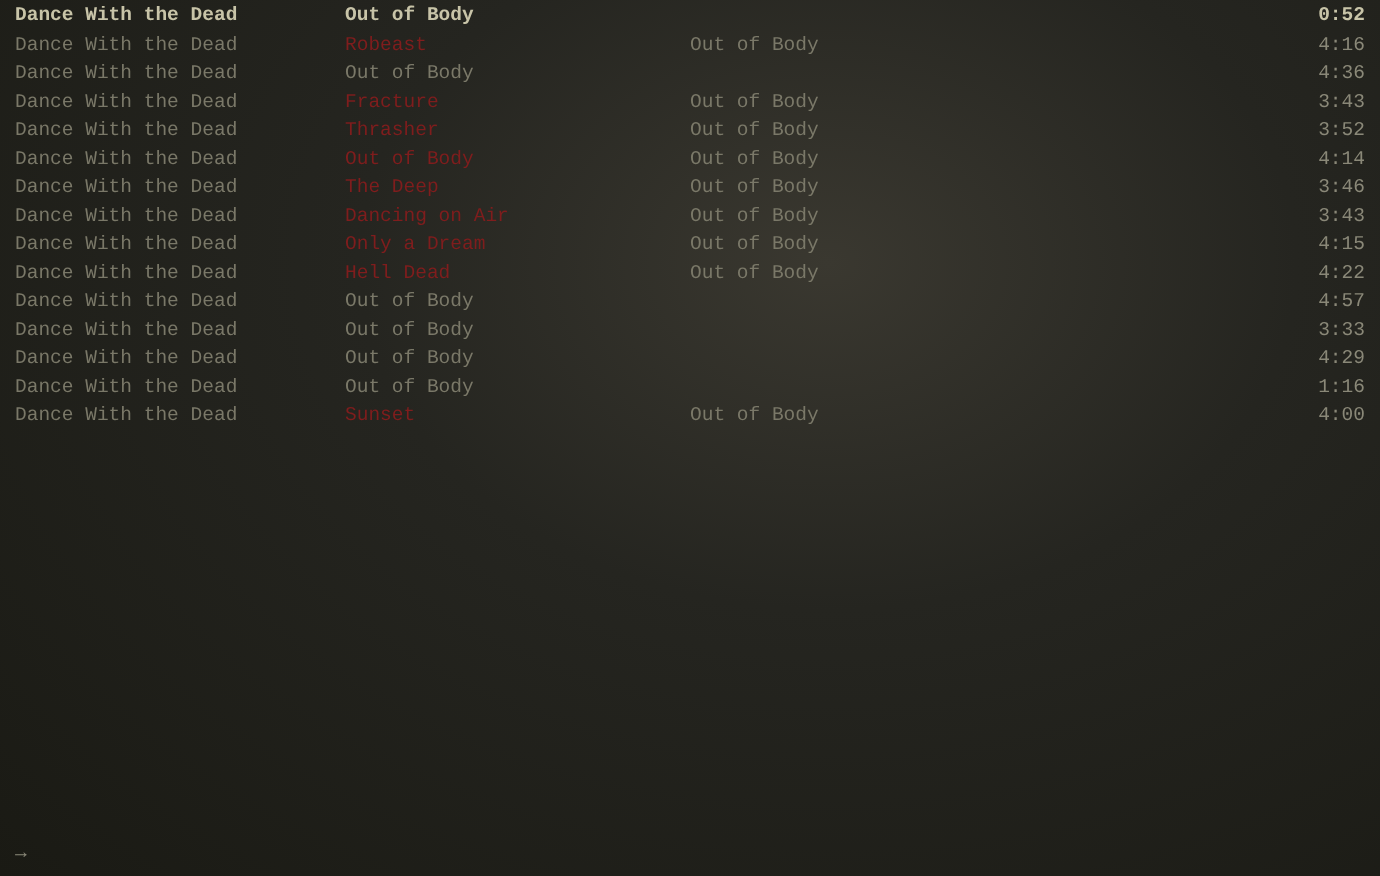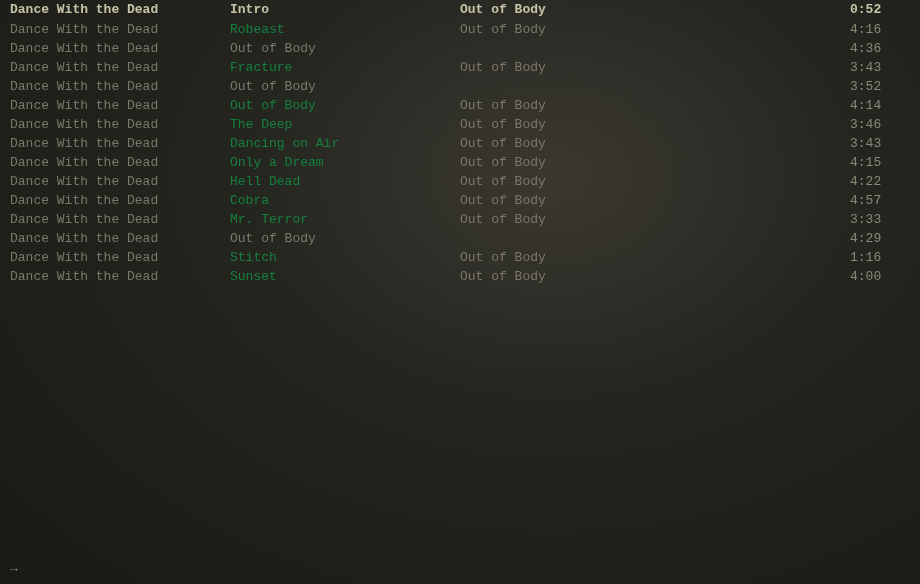--- a/index.html
+++ b/index.html
@@ -41,31 +41,31 @@
 
     .col-artist {
       width: 220px;
       flex-shrink: 0;
       color: #7a7868;
     }
 
     .col-title {
       width: 230px;
       flex-shrink: 0;
-      color: #15803d;
+      color: #7f1d1d;
     }
 
     .col-album {
       flex: 1;
       color: #7a7868;
     }
 
     .col-duration {
       width: 60px;
-      text-align: left;
+      text-align: right;
       flex-shrink: 0;
       color: #8a8878;
     }
 
     .track-row.header .col-artist,
     .track-row.header .col-title,
     .track-row.header .col-album,
     .track-row.header .col-duration {
       color: #c8c4a8;
     }
@@ -78,21 +78,20 @@
       font-size: 13px;
     }
   </style>
 </head>
 <body>
 
 <div class="track-list">
 
   <div class="track-row header">
     <div class="col-artist">Dance With the Dead</div>
-    <div class="col-title">Intro</div>
     <div class="col-album">Out of Body</div>
     <div class="col-duration">0:52</div>
   </div>
 <div class="track-row">
       <div class="col-artist">Dance With the Dead</div>
       <div class="col-title">Robeast</div>
       <div class="col-album">Out of Body</div>
       <div class="col-duration">4:16</div>
     </div>
     <div class="track-row">
@@ -101,20 +100,21 @@
       <div class="col-duration">4:36</div>
     </div>
     <div class="track-row">
       <div class="col-artist">Dance With the Dead</div>
       <div class="col-title">Fracture</div>
       <div class="col-album">Out of Body</div>
       <div class="col-duration">3:43</div>
     </div>
     <div class="track-row">
       <div class="col-artist">Dance With the Dead</div>
+      <div class="col-title">Thrasher</div>
       <div class="col-album">Out of Body</div>
       <div class="col-duration">3:52</div>
     </div>
     <div class="track-row">
       <div class="col-artist">Dance With the Dead</div>
       <div class="col-title">Out of Body</div>
       <div class="col-album">Out of Body</div>
       <div class="col-duration">4:14</div>
     </div>
     <div class="track-row">
@@ -136,38 +136,35 @@
       <div class="col-duration">4:15</div>
     </div>
     <div class="track-row">
       <div class="col-artist">Dance With the Dead</div>
       <div class="col-title">Hell Dead</div>
       <div class="col-album">Out of Body</div>
       <div class="col-duration">4:22</div>
     </div>
     <div class="track-row">
       <div class="col-artist">Dance With the Dead</div>
-      <div class="col-title">Cobra</div>
       <div class="col-album">Out of Body</div>
       <div class="col-duration">4:57</div>
     </div>
     <div class="track-row">
       <div class="col-artist">Dance With the Dead</div>
-      <div class="col-title">Mr. Terror</div>
       <div class="col-album">Out of Body</div>
       <div class="col-duration">3:33</div>
     </div>
     <div class="track-row">
       <div class="col-artist">Dance With the Dead</div>
       <div class="col-album">Out of Body</div>
       <div class="col-duration">4:29</div>
     </div>
     <div class="track-row">
       <div class="col-artist">Dance With the Dead</div>
-      <div class="col-title">Stitch</div>
       <div class="col-album">Out of Body</div>
       <div class="col-duration">1:16</div>
     </div>
     <div class="track-row">
       <div class="col-artist">Dance With the Dead</div>
       <div class="col-title">Sunset</div>
       <div class="col-album">Out of Body</div>
       <div class="col-duration">4:00</div>
     </div>
   </div>

